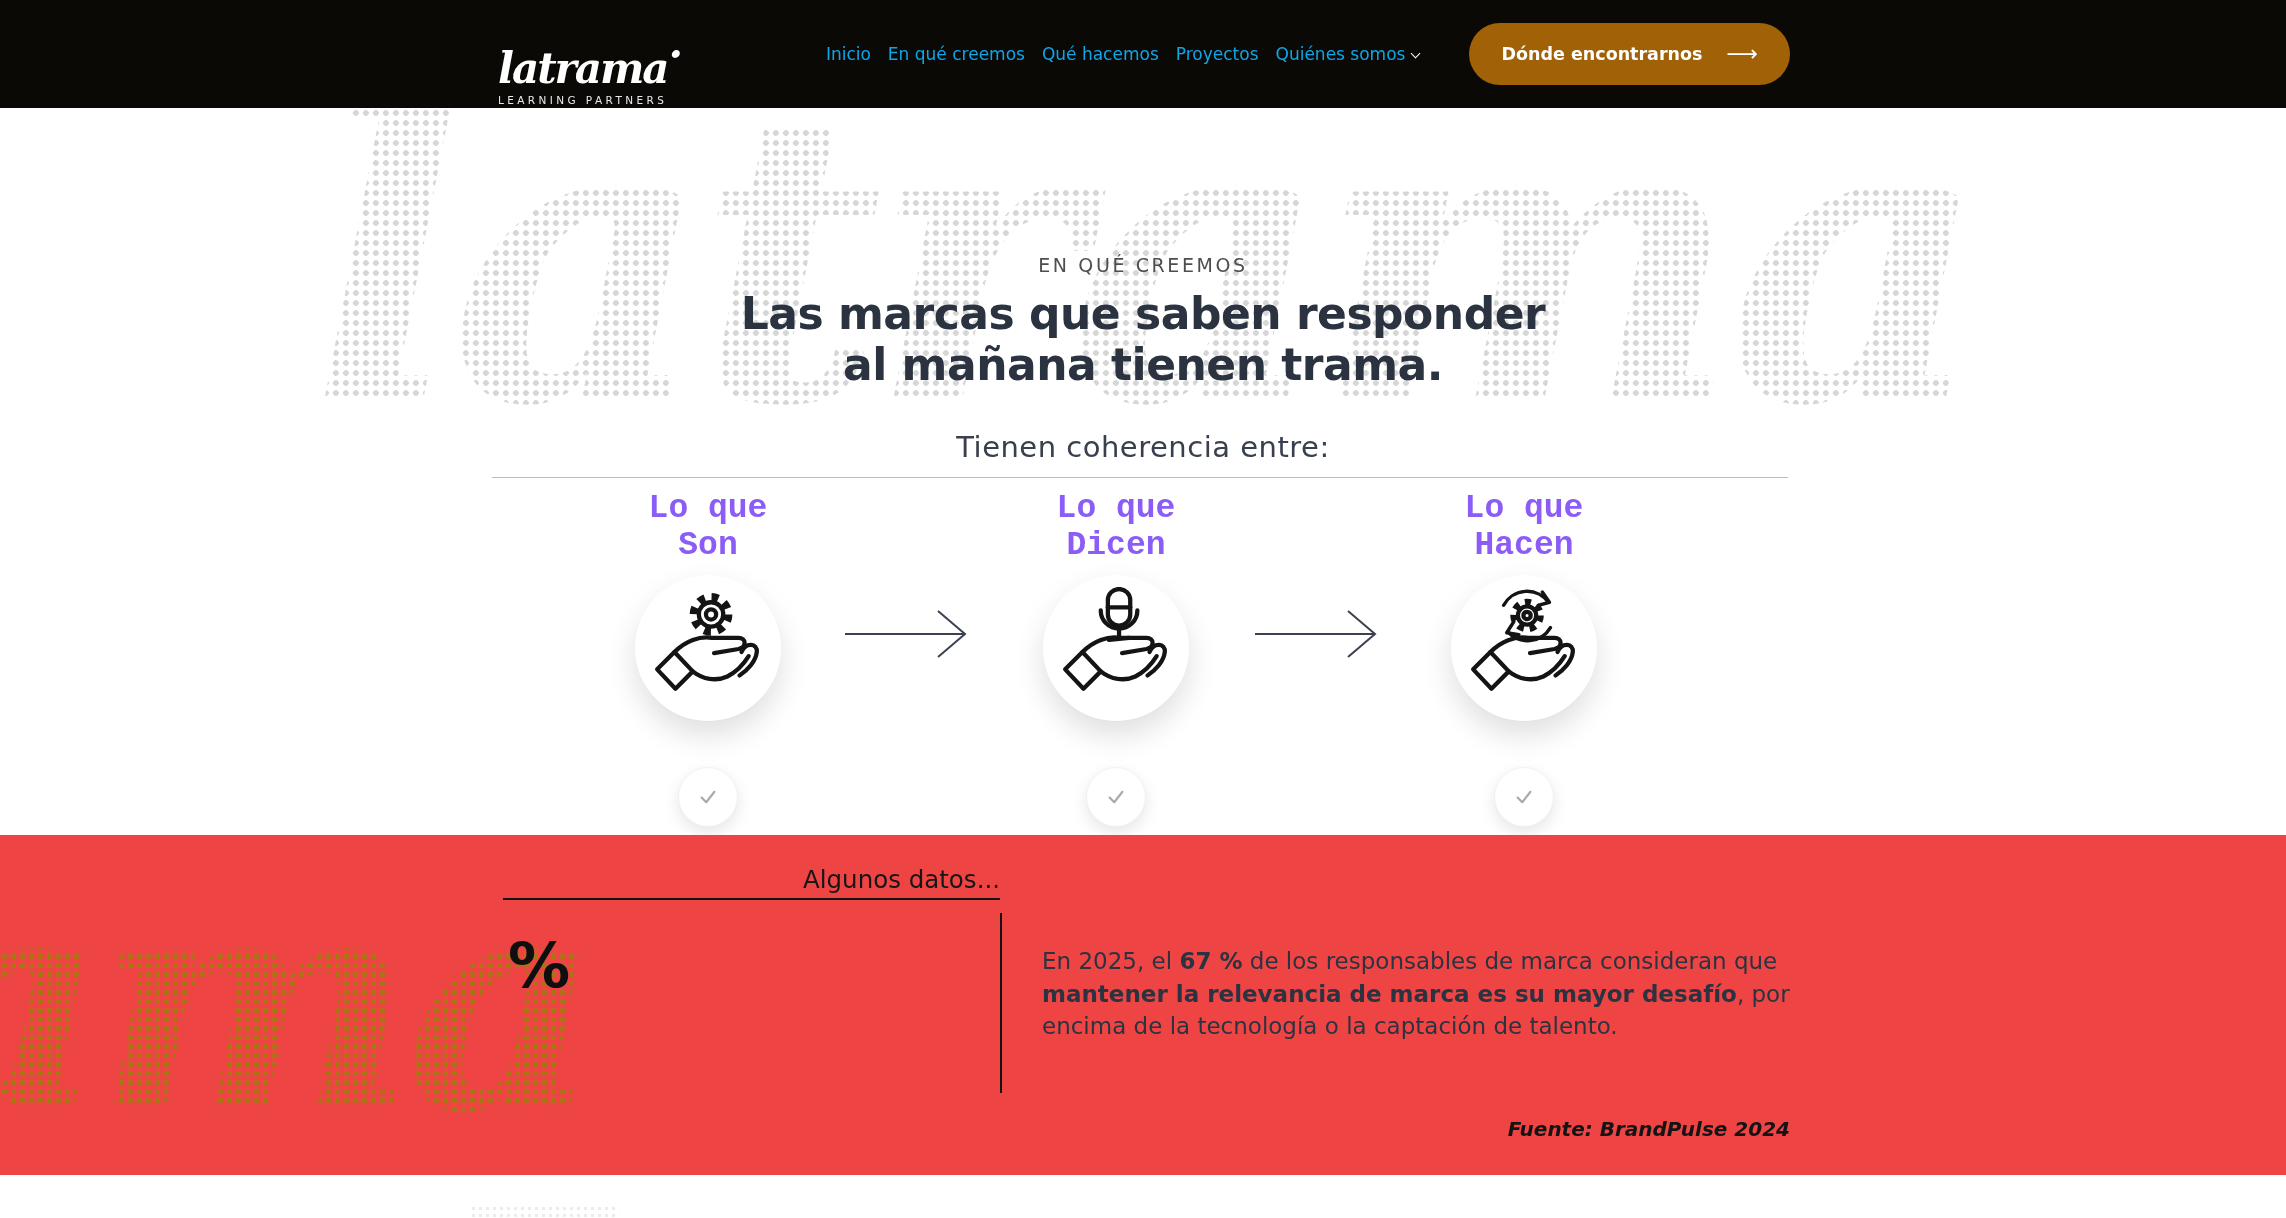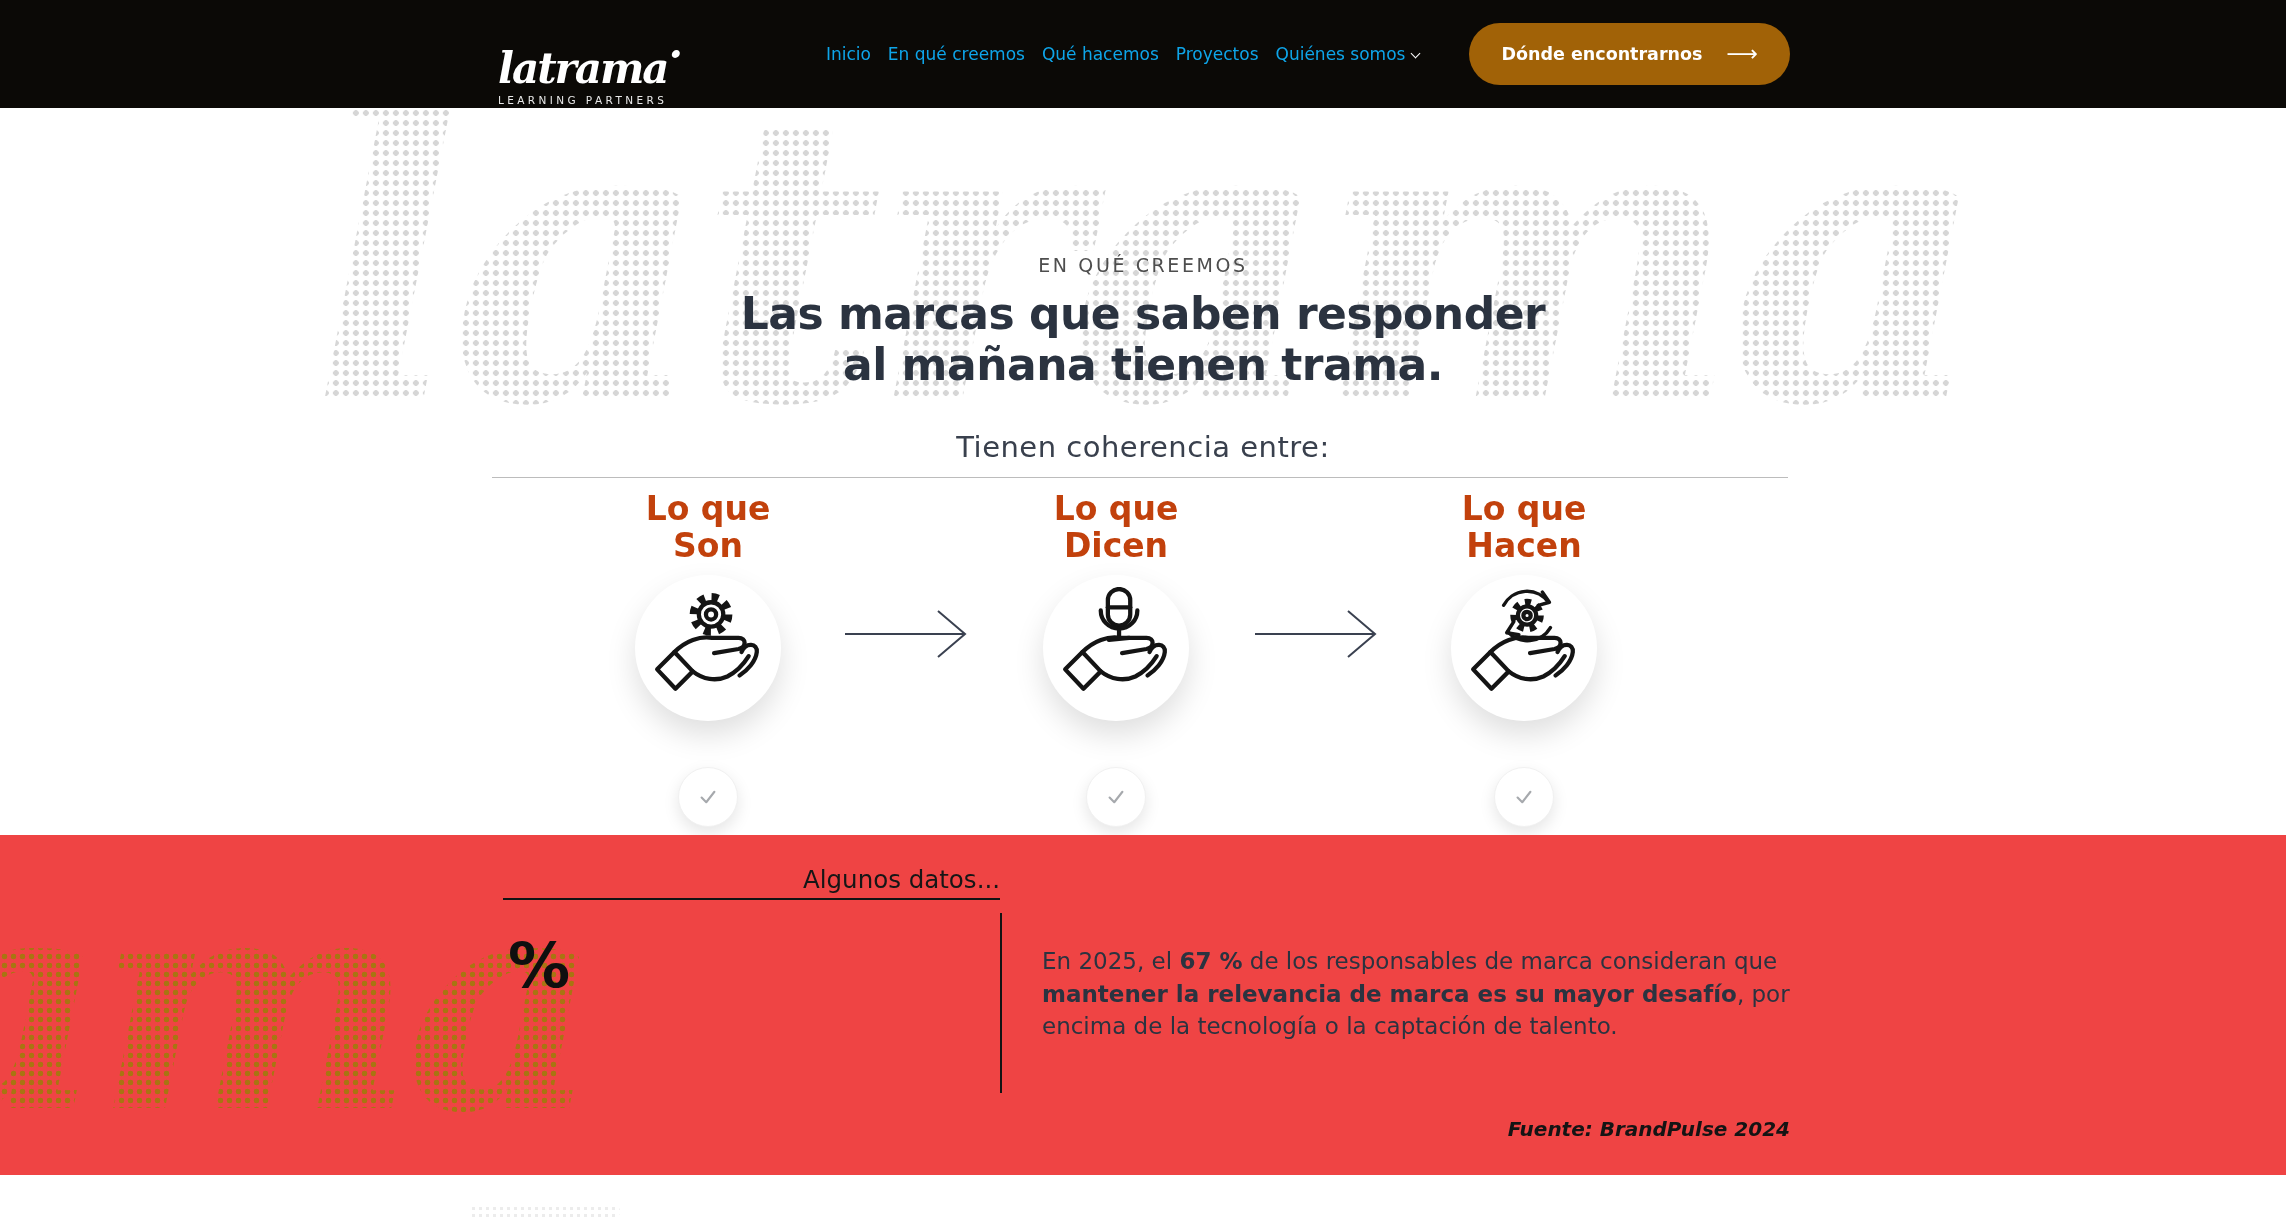--- a/index.html
+++ b/index.html
@@ -37,21 +37,21 @@
   .eyebrow { position:absolute; top:146px; width:100%; text-align:center; font-size:19px;
     letter-spacing:2.6px; color:#4e4e4e; }
   h1 { position:absolute; top:180px; width:100%; text-align:center; font-size:44px;
     font-weight:bold; color:#2b3340; line-height:1.16; letter-spacing:-0.5px; }
   .subtitle { position:absolute; top:322px; width:100%; text-align:center; font-size:29px;
     color:#39404d; letter-spacing:0.5px; }
   .hero-divider { position:absolute; top:369px; left:492px; width:1296px;
     border-top:1px solid #bcbcbc; }
   .pillar { position:absolute; top:383px; width:260px; text-align:center; }
   .pillar-1 { left:578px; } .pillar-2 { left:986px; } .pillar-3 { left:1394px; }
-  .pillar-title { font-size:33px; font-weight:bold; color:#c2410c; line-height:1.12; }
+  .pillar-title { font-size:33px; font-weight:bold; color:#8b5cf6; line-height:1.12;font-family:Liberation Mono, monospace; }
   .pillar-circle { position:relative; margin:10px auto 0; width:146px; height:146px;
     border-radius:50%; background:#fff; box-shadow:0 14px 30px rgba(0,0,0,0.13);
     display:flex; align-items:center; justify-content:center; }
   .pillar-circle svg.main { width:122px; height:122px; }
   .badge { position:absolute; left:50%; transform:translateX(-50%); top:192px; width:60px;
     height:60px; border-radius:50%; background:#fff; border:1px solid #f1f1f1;
     box-shadow:0 6px 16px rgba(0,0,0,0.10); display:flex; align-items:center;
     justify-content:center; z-index:2; }
   .badge svg { width:28px; height:28px; }
   .arrow { position:absolute; top:498px; width:136px; height:56px; }

